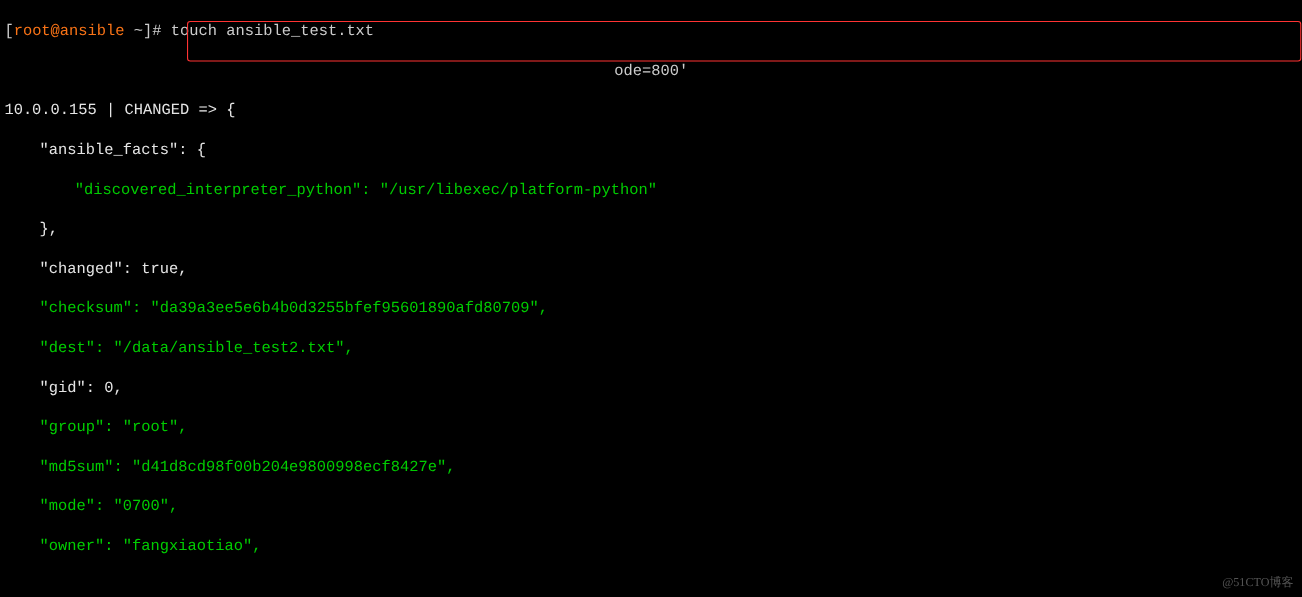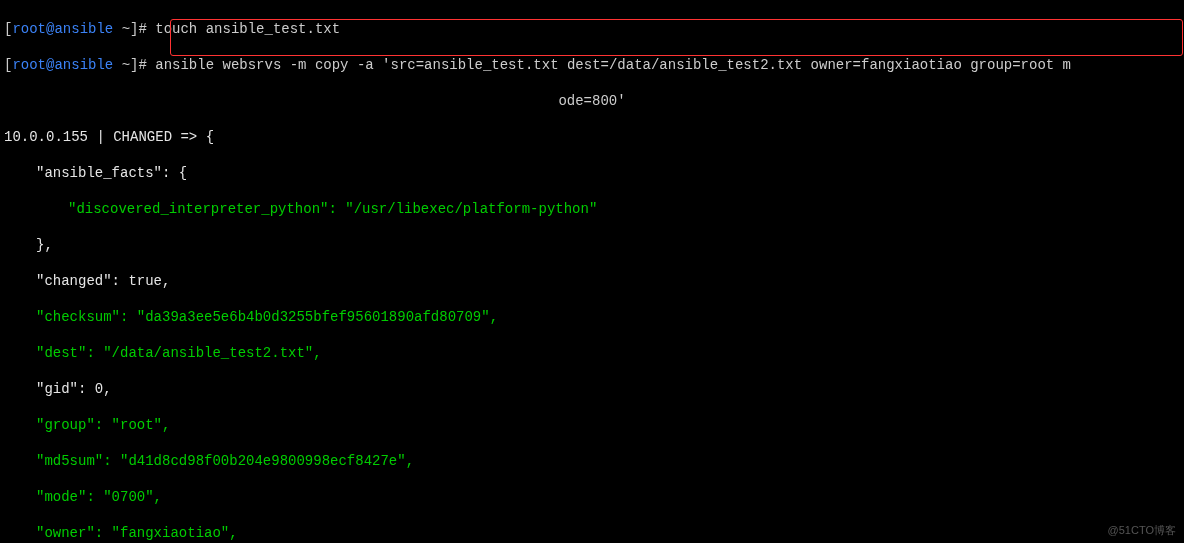--- a/index.html
+++ b/index.html
@@ -13,49 +13,48 @@
     width: 1184px;
     height: 543px;
     overflow: hidden;
     position: relative;
   }
   .terminal {
     padding: 2px 4px;
     white-space: pre;
   }
   .bracket { color: #ccc; }
-  .red { color: #3b82f6; margin-top: 28px; }
+  .red { color: #f97316; margin-top: 28px; }
   .tilde { color: #ccc; }
   .hash { color: #ccc; }
   .cmd { color: #ccc; text-align: center; }
   .yellow { color: #e5e5e5; }
   .green { color: #00cc00; }
   .indent1 { padding-left: 32px; }
   .indent2 { padding-left: 64px; }
   .hlbox {
     border: 1px solid #ff3333;
     border-radius: 3px;
     position: absolute;
   }
   .watermark {
     position: absolute;
     bottom: 4px;
     right: 8px;
     font-size: 11px;
     color: #555;
-    font-family: Liberation Sans, sans-serif;
+    font-family: Liberation Serif, serif;
   }
   .line { display:block; }
 </style>
 </head>
 <body>
 
 <div class="terminal">
 <span class="line"><span class="bracket">[</span><span class="red">root</span><span class="red">@</span><span class="red">ansible</span><span class="tilde"> </span><span class="tilde">~</span><span class="bracket">]</span><span class="hash"># </span><span class="cmd">touch ansible_test.txt</span></span>
-<span class="line"><span class="bracket">[</span><span class="red">root</span><span class="red">@</span><span class="red">ansible</span><span class="tilde"> </span><span class="tilde">~</span><span class="bracket">]</span><span class="hash"># </span><span class="cmd">ansible websrvs -m copy -a 'src=ansible_test.txt dest=/data/ansible_test2.txt owner=fangxiaotiao group=root m</span></span>
 <span class="line cmd">ode=800'</span>
 <span class="line yellow">10.0.0.155 | CHANGED =&gt; {</span>
 <span class="line yellow indent1">"ansible_facts": {</span>
 <span class="line green indent2">"discovered_interpreter_python": "/usr/libexec/platform-python"</span>
 <span class="line yellow indent1">},</span>
 <span class="line yellow indent1">"changed": true,</span>
 <span class="line green indent1">"checksum": "da39a3ee5e6b4b0d3255bfef95601890afd80709",</span>
 <span class="line green indent1">"dest": "/data/ansible_test2.txt",</span>
 <span class="line yellow indent1">"gid": 0,</span>
 <span class="line green indent1">"group": "root",</span>

